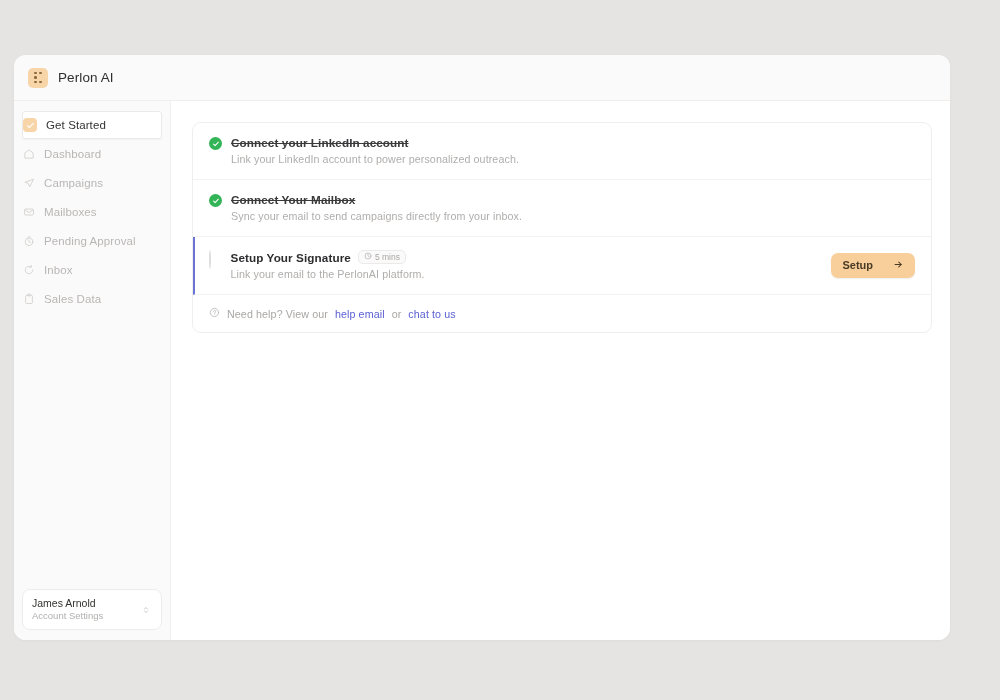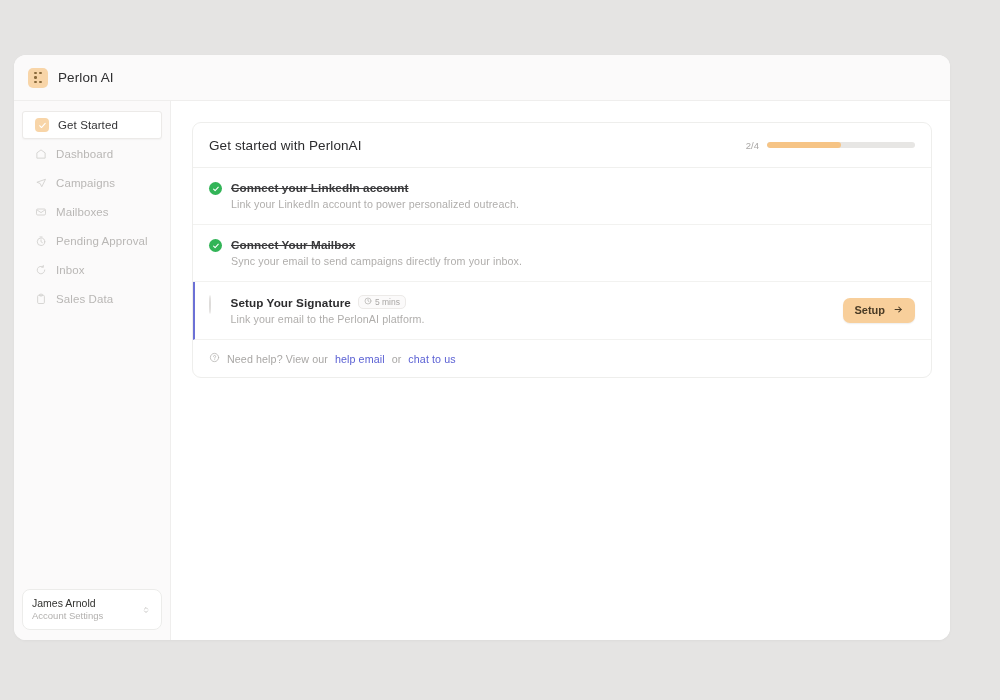--- a/index.html
+++ b/index.html
@@ -82,21 +82,21 @@
     padding: 10px 8px 10px 8px;
   }
 
   .nav { display: flex; flex-direction: column; gap: 1px; }
 
   .nav-item {
     display: flex;
     align-items: center;
     gap: 9px;
     height: 28px;
-    padding: 0 12px;
+    padding: 0 0;
     border-radius: 3px;
     font-size: 11.5px;
     color: #b9b7b5;
     letter-spacing: .1px;
     cursor: pointer;
   }
   .nav-item.active {
     background: #ffffff;
     color: #343436;
     border: 1px solid #eceae8;
@@ -230,21 +230,21 @@
     background: #fbfafa;
     font-size: 8.5px;
     color: #a9a7a5;
   }
 
   .setup-btn {
     margin-left: auto;
     align-self: center;
     display: inline-flex;
     align-items: center;
-    gap: 8px;
+    gap: 20px;
     height: 25px;
     padding: 0 11px;
     border: none;
     border-radius: 7px;
     background: #f8cf9b;
     color: #4a3b25;
     font-size: 11px;
     font-weight: bold;
     font-family: "Liberation Sans", sans-serif;
     cursor: pointer;
@@ -372,29 +372,20 @@
               <path d="M5.5 6.5L8 4l2.5 2.5"></path>
               <path d="M5.5 9.5L8 12l2.5-2.5"></path>
             </svg>
         </span>
       </div>
     </div>
 
     <div class="main">
       <div class="card">
 
-        <div class="card-head">
-          <div class="card-title">Get started with PerlonAI</div>
-          <div class="progress-wrap">
-            <span class="progress-label">2/4</span>
-            <div class="progress-track">
-              <div class="progress-fill" style="width: 50%;"></div>
-            </div>
-          </div>
-        </div>
 
         <div class="row">
           <div class="row-mark">
             <span class="circle-done">
               <svg width="8" height="8" viewBox="0 0 12 12">
                   <path d="M2.4 6.2l2.3 2.3 4.8-5.2" fill="none" stroke="#ffffff" stroke-width="1.6" stroke-linecap="round" stroke-linejoin="round"></path>
                 </svg>
             </span>
           </div>
           <div class="row-body">

